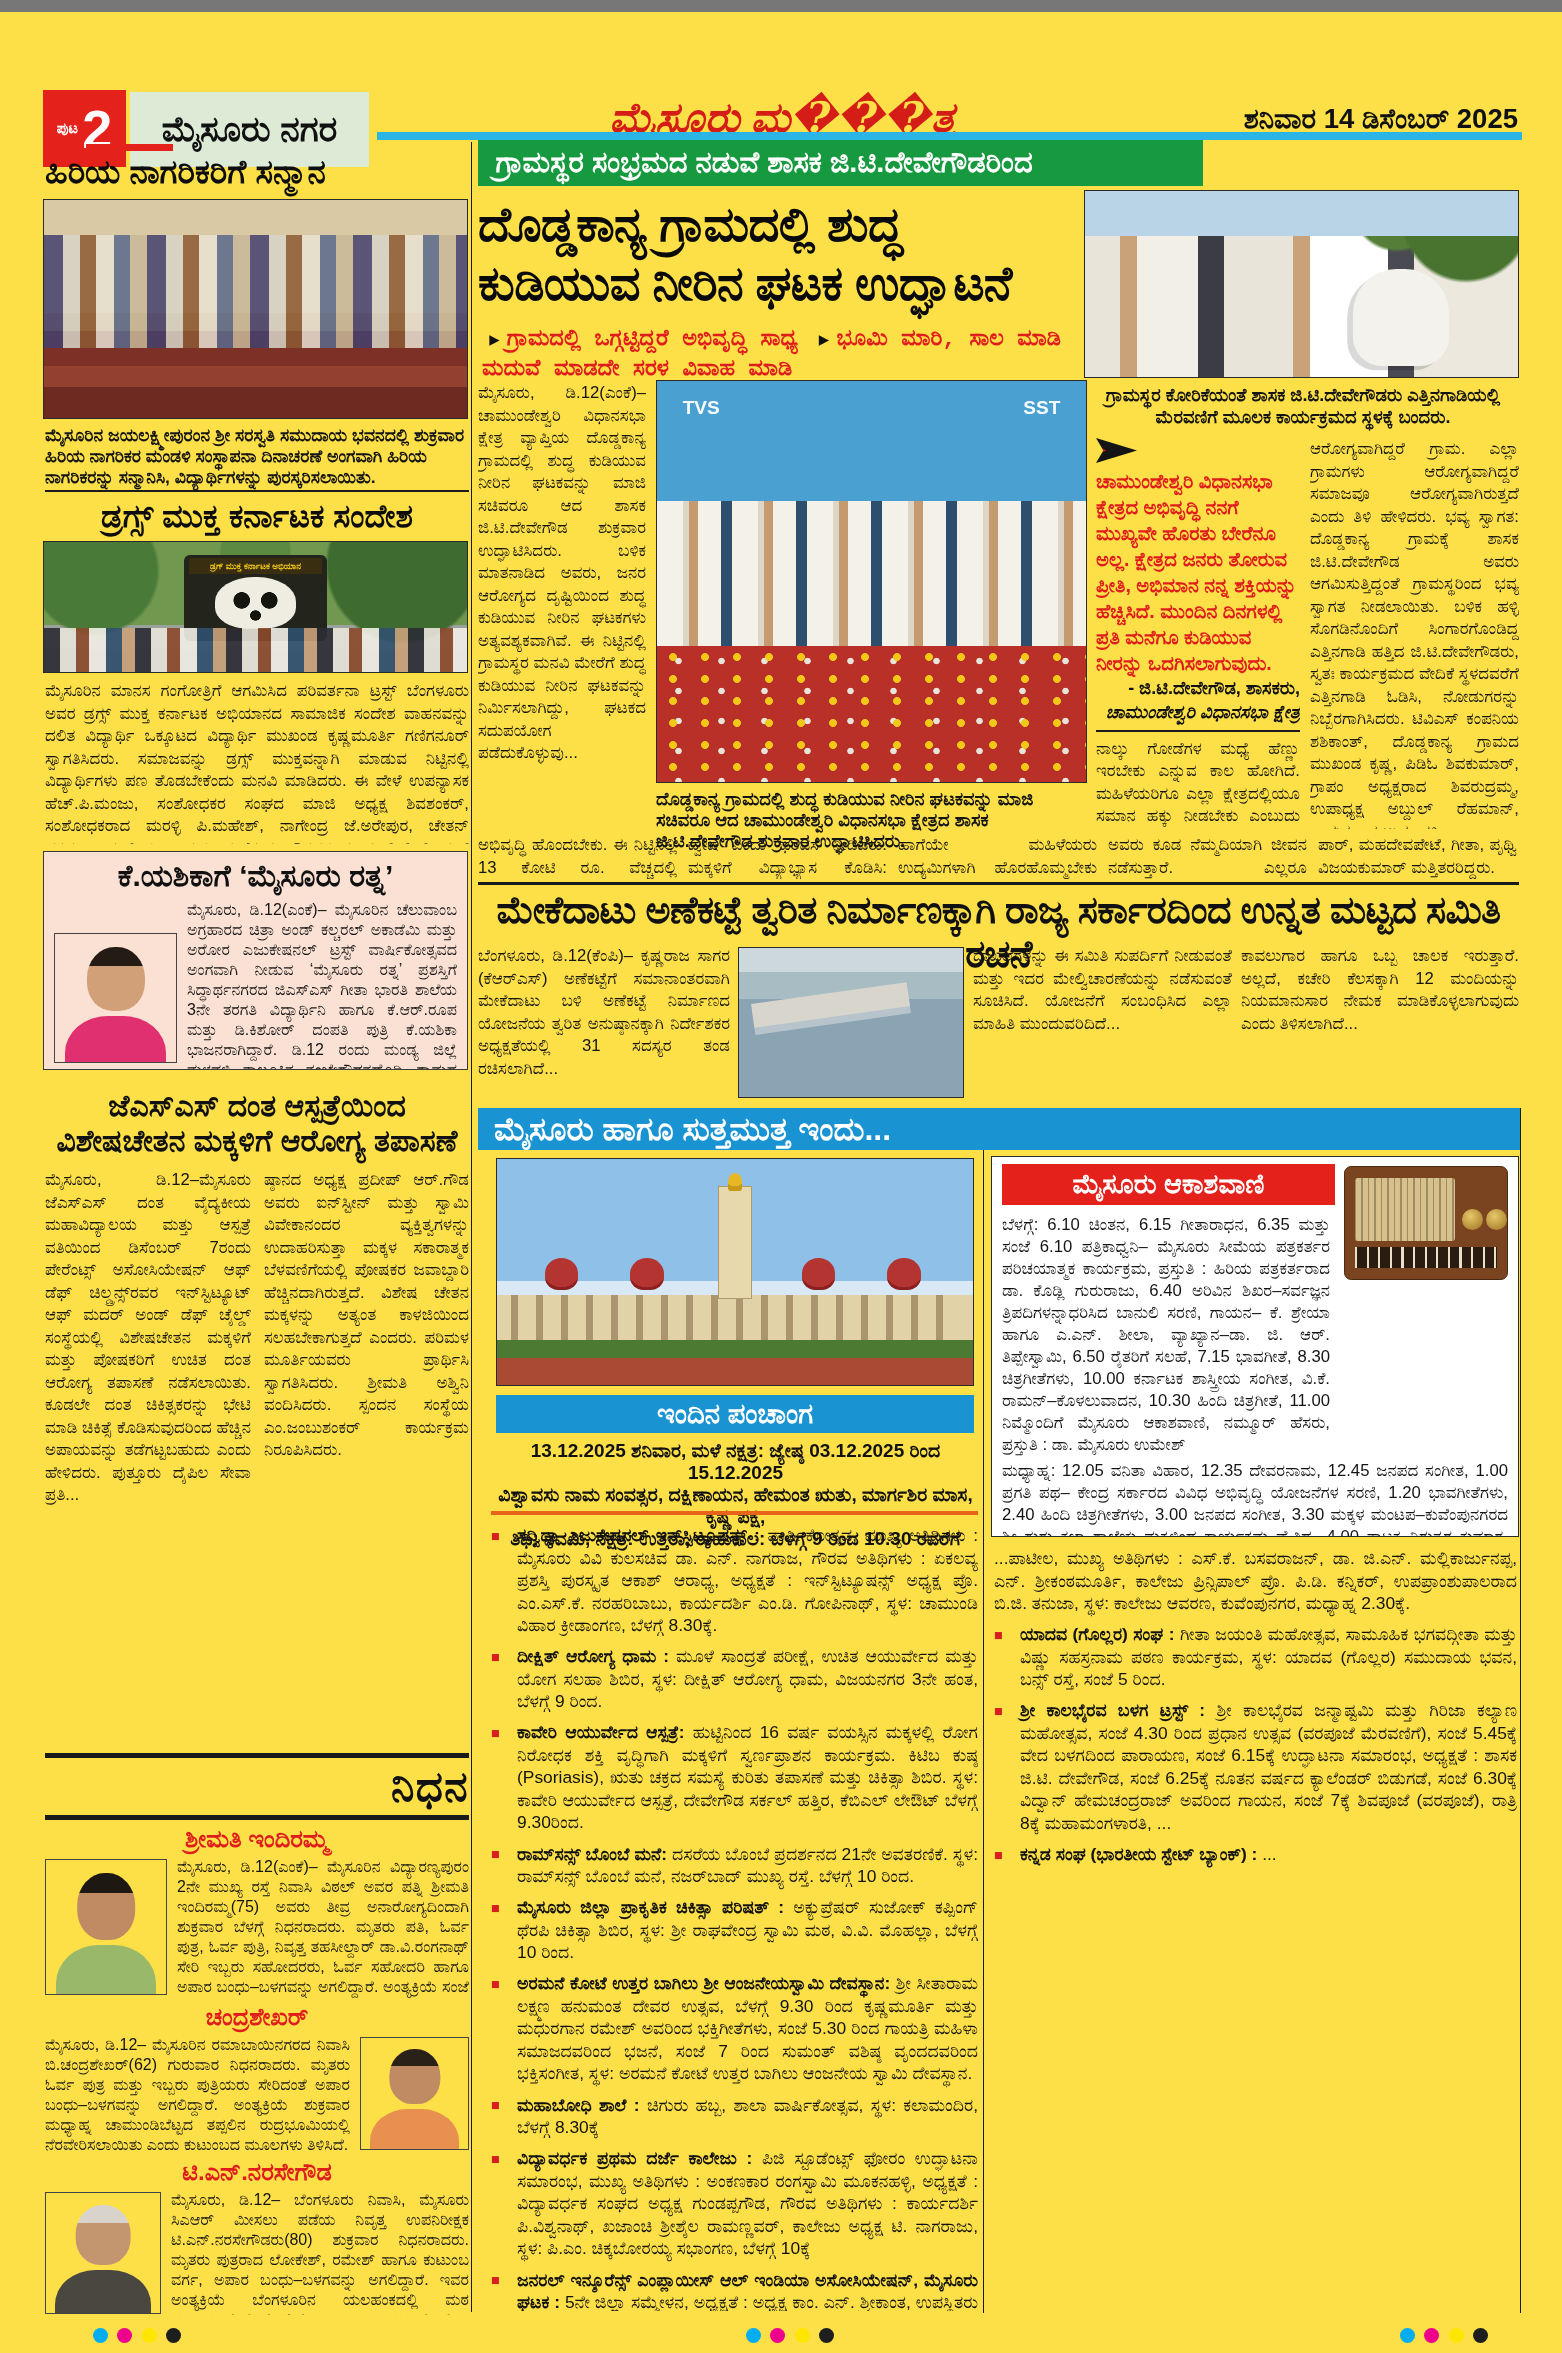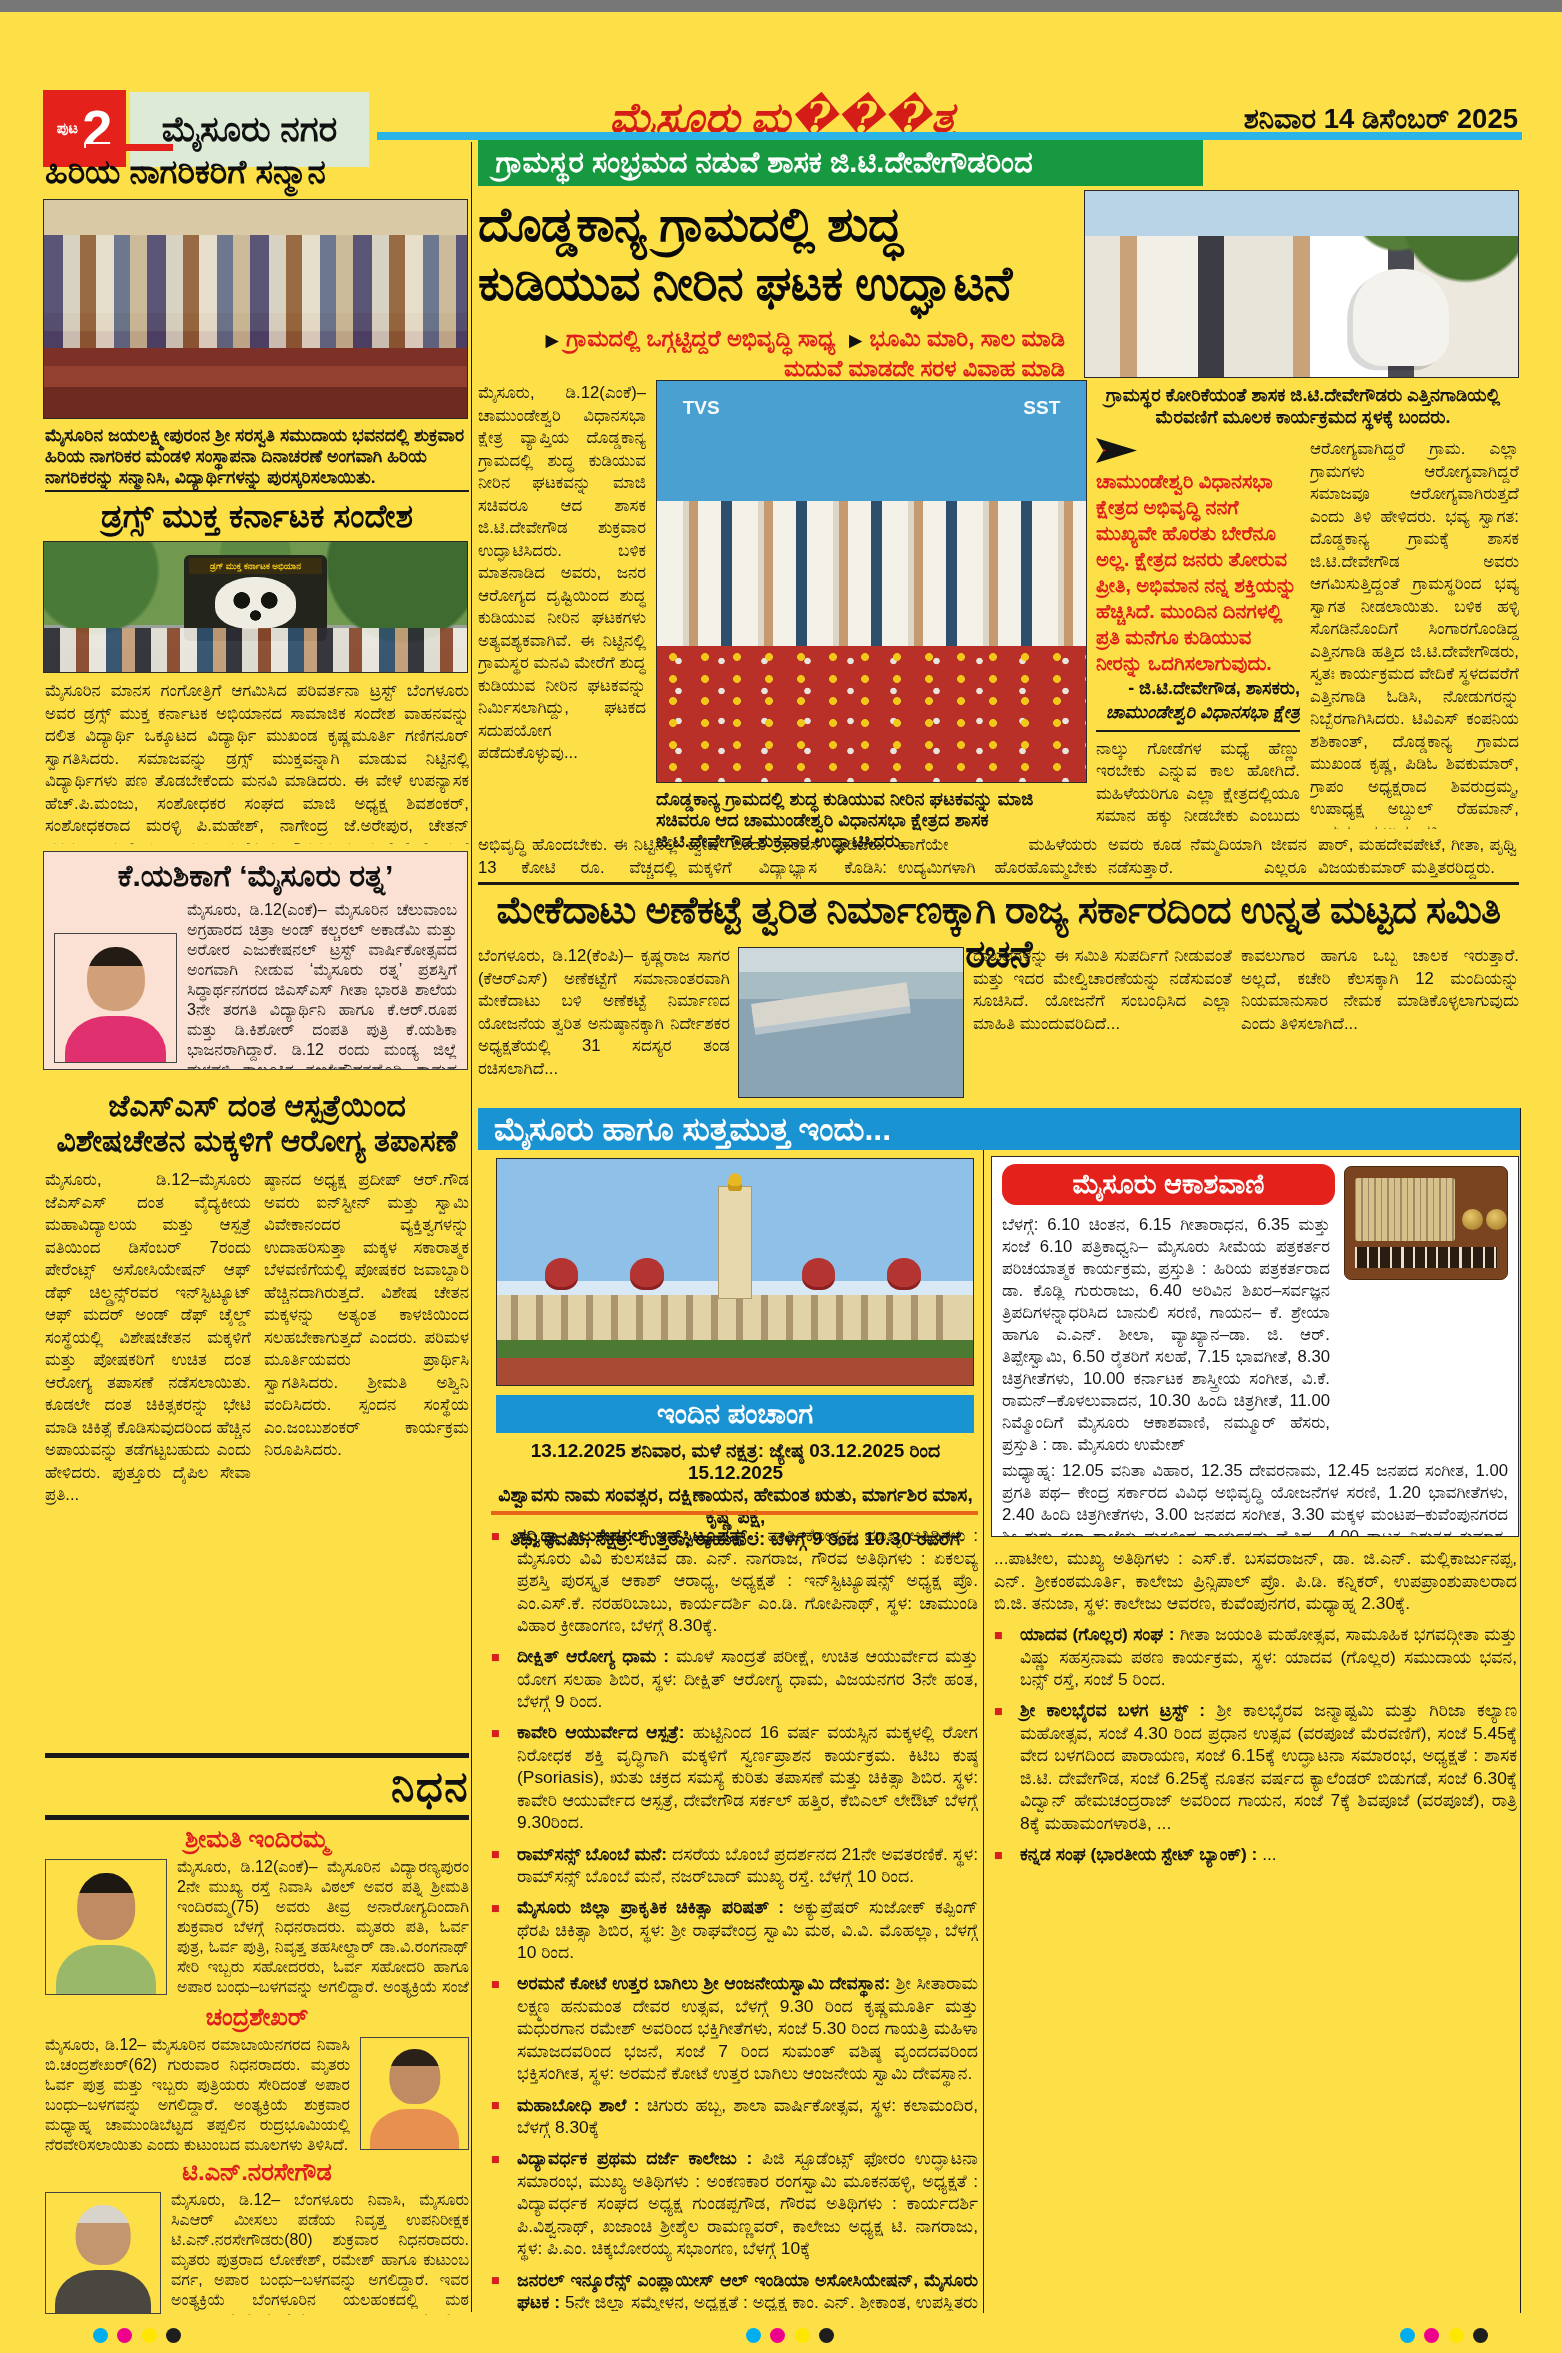--- a/index.html
+++ b/index.html
@@ -17,40 +17,40 @@
   .pagebox .lbl { font-size:14.5px; font-weight:700; }
   .pagebox .num { font-size:54px; font-weight:800; line-height:1; }
   .sectionbox { background:#dcead6; display:flex; align-items:center; justify-content:center; font-size:35px; font-weight:800; }
   .paper { color:#d41d17; font-family:"Liberation Serif","DejaVu Serif",serif; font-style:italic; font-weight:700; font-size:42px; text-align:center; }
   .dateline { font-size:27.5px; font-weight:700; text-align:right; }
   .cyanbar { background:#2ab5e6; }
 
   .headline-sm { font-weight:800; font-size:33px; line-height:1.1; color:#0d0d0d; }
   .kicker { background:#17993f; color:#fff; font-weight:800; font-size:29px; display:flex; align-items:center; padding-left:17.4px; }
   .mainhead { font-weight:800; font-size:48px; line-height:1.22; color:#0a0a0a; letter-spacing:-0.7px; }
-  .deck { color:#e01d1d; font-weight:800; font-size:22.5px; line-height:1.35; text-align:right; }
+  .deck { color:#e01d1d; font-weight:800; font-size:22.5px; line-height:1.35; text-align:left;font-family:Liberation Mono, monospace; }
   .deck .tri { color:#111; font-size:17.4px; margin:0 7.2px; }
   .quote-red { color:#e01d1d; font-weight:800; font-size:19.6px; line-height:26px; }
   .quote-attr { font-weight:800; font-size:18px; line-height:24px; text-align:right; }
   .bandblue { background:#1a93d2; color:#fff; font-weight:800; display:flex; align-items:center; }
   .panch { text-align:center; font-weight:700; font-size:19px; line-height:22px; }
   .orangerule { background:#e8641a; }
 
   ul.events { list-style:none; }
   ul.events li { position:relative; padding-left:26px; margin-bottom:8.7px; text-align:justify; font-size:17.4px; line-height:22.5px; }
   ul.events li::before { content:"■"; position:absolute; left:0; top:0.7px; color:#d81f1f; font-size:14.5px; }
   ul.events b { font-weight:800; }
 
   .obit-name { color:#e01d1d; font-weight:800; font-size:24px; text-align:center; }
   .nidhan { font-weight:800; font-size:42px; text-align:right; letter-spacing:1.4px; }
 
   .boxed { border:1.4px solid #2a2a2a; }
   .salmonbox { background:#fbe1d3; border:1.4px solid #3a3a3a; }
 
-  .redhdr { background:#e4211b; color:#fff; font-weight:800; font-size:27px; display:flex; align-items:center; justify-content:center;border-radius:14px; }
+  .redhdr { background:#e4211b; color:#fff; font-weight:800; font-size:27px; display:flex; align-items:center; justify-content:center; }
 
   
   .photo-seniors { background:linear-gradient(#d9c9a4 0 52%,#c4a173 52% 60%,#7c3026 60% 76%,#93402e 76% 86%,#6e2a20 86%); }
   .photo-seniors::before { content:""; position:absolute; left:0; right:0; top:16%; height:52%;
     background:repeating-linear-gradient(90deg,#44406e 0 19px,#d8d4c8 19px 36px,#8c5a34 36px 52px,#e8e2d2 52px 70px,#5a6a8c 70px 86px,#c8b898 86px 103px); opacity:.85; }
   .photo-drugs { background:radial-gradient(circle at 12% 22%,#4a7a38 0 16%,transparent 17%),radial-gradient(circle at 85% 18%,#3e6c30 0 20%,transparent 21%),radial-gradient(circle at 50% 8%,#5d8a42 0 14%,transparent 15%),linear-gradient(#70994f 0 64%,#9aa09a 64% 82%,#8a8f8a 82%); }
   .truck { position:absolute; left:33%; top:10%; width:34%; height:66%; background:#23251c; border-radius:5.8px; }
   .truckbanner { position:absolute; left:4%; right:4%; top:4%; height:18%; background:#3a2e10; color:#f2c818; font-size:8.7px; font-weight:700; display:flex; align-items:center; justify-content:center; overflow:hidden; white-space:nowrap; }
   .skull { position:absolute; left:22%; top:26%; width:56%; height:60%; border-radius:48% 48% 42% 42%;
     background:radial-gradient(circle at 33% 45%,#15150f 0 13%,transparent 14%),radial-gradient(circle at 67% 45%,#15150f 0 13%,transparent 14%),radial-gradient(ellipse at 50% 74%,#15150f 0 9%,transparent 10%),#efede2; }

